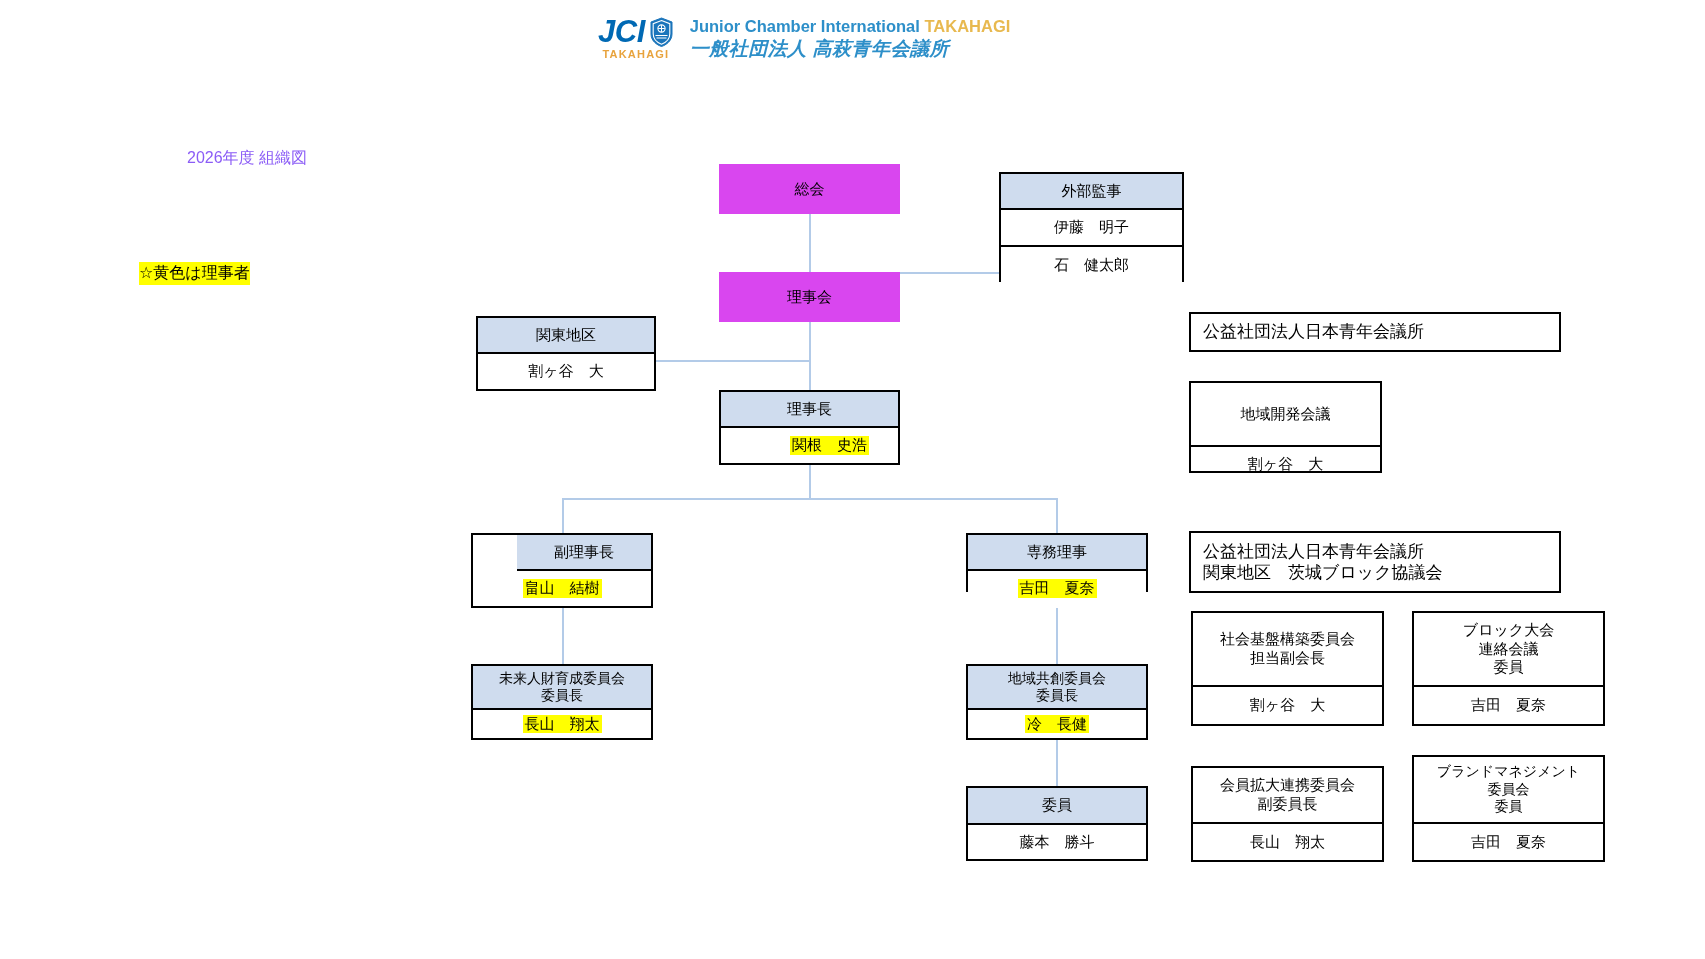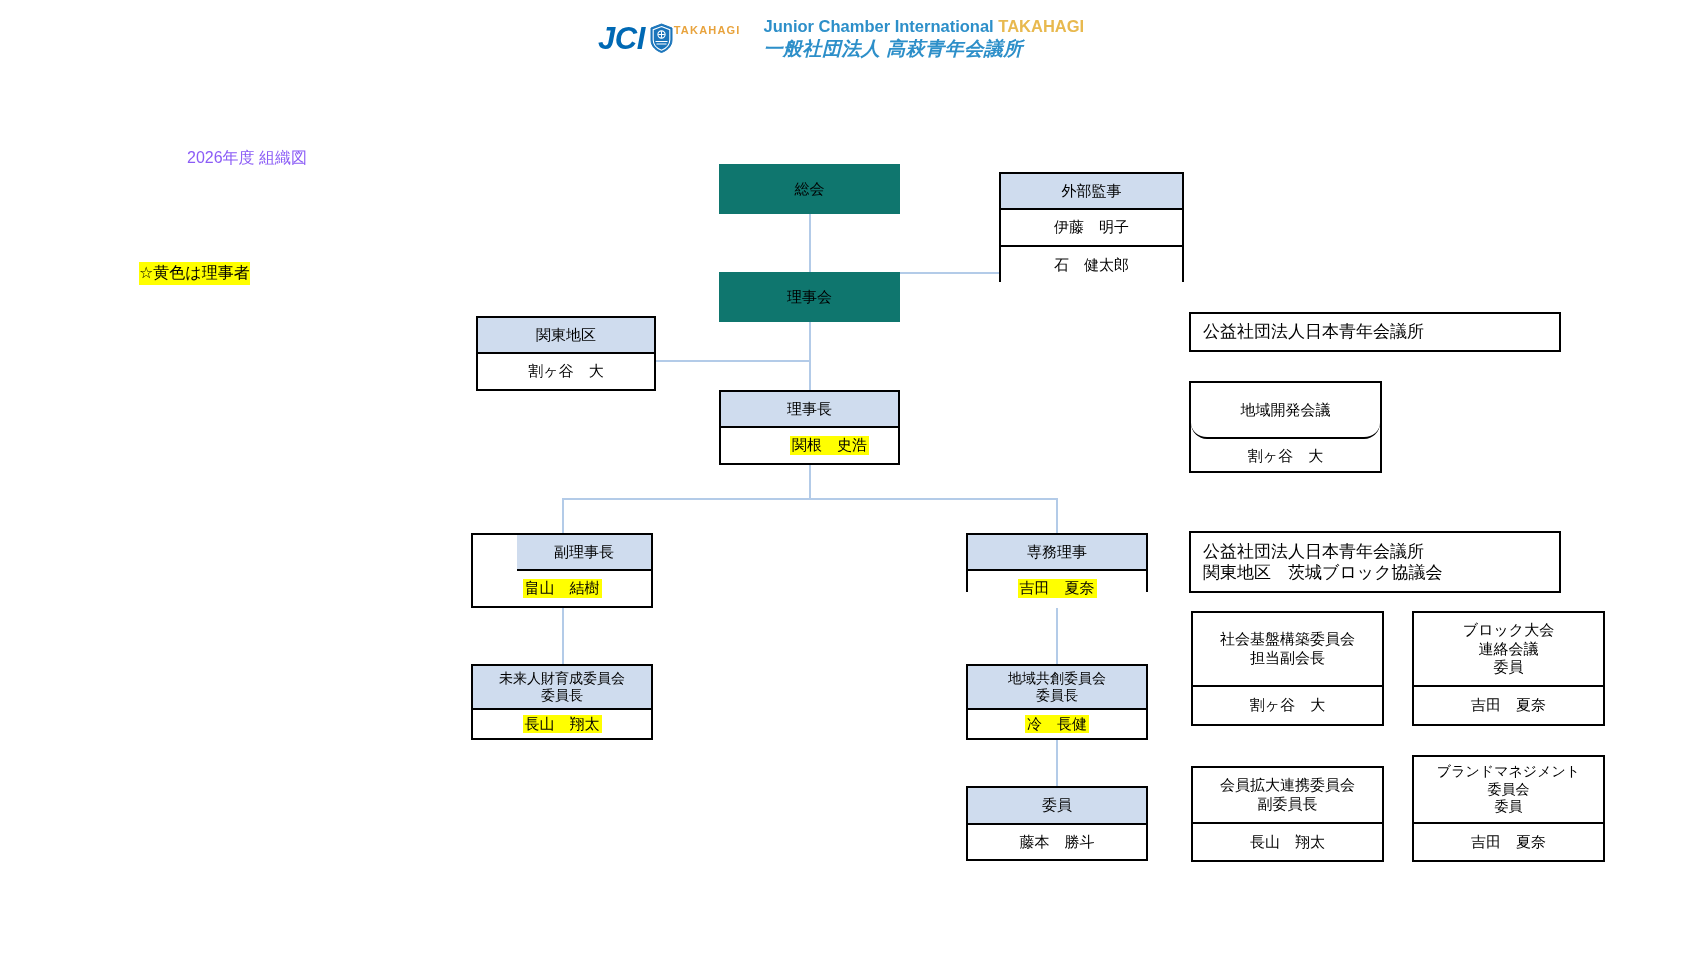--- a/index.html
+++ b/index.html
@@ -19,22 +19,22 @@
   #logo-header {
     position: absolute;
     left: 598px;
     top: 16px;
     display: flex;
     align-items: center;
     gap: 10px;
   }
   .jci-mark {
     display: flex;
-    flex-direction: row;
-    align-items: flex-start;
+    flex-direction: column;
+    align-items: center;
     line-height: 1;
   }
   .jci-mark-row {
     display: flex;
     align-items: center;
     gap: 4px;
   }
   .jci-letters {
     font-family: "Liberation Sans", "DejaVu Sans", sans-serif;
     font-size: 31px;
@@ -52,21 +52,21 @@
     font-size: 11px;
     font-weight: bold;
     color: #e8a33d;
     letter-spacing: 1.2px;
     margin-top: 2px;
   }
   .jci-text-block {
     display: flex;
     flex-direction: column;
     line-height: 1.25;
-    margin-left: 13px;
+    margin-left: 6px;
   }
   .jci-en {
     font-size: 16.5px;
     font-weight: bold;
     color: #2d8fc9;
     white-space: nowrap;
   }
   .jci-en .accent { color: #e8b94f; }
   .jci-jp {
     font-size: 19px;
@@ -125,21 +125,21 @@
   .node.plain {
     border: 2px solid #000;
   }
   .node.plain .cell {
     background: #ffffff;
   }
 
   
   .node.solid {
     border: none;
-    background: #0f766e;
+    background: #d946ef;
   }
   .node.solid .cell {
     background: transparent;
     border: none;
     height: 100%;
   }
 
   .hl {
     background: #ffff00;
     padding: 0 2px;
@@ -262,21 +262,21 @@
 <div class="node" style="left:966px; top:786px; width:182px; height:75px;">
   <div class="cell head" style="height:37px;">委員</div>
   <div class="cell name" style="height:34px;">藤本　勝斗</div>
 </div>
 
 <div class="node plain" style="left:1189px; top:312px; width:372px; height:40px;">
   <div class="cell" style="height:100%; font-size:17px; justify-content:flex-start; padding-left:12px;">公益社団法人日本青年会議所</div>
 </div>
 
 <div class="node" style="left:1189px; top:381px; width:193px; height:92px;">
-  <div class="cell" style="height:56px; border-bottom:2px solid #000;border-radius:16px;">地域開発会議</div>
+  <div class="cell" style="height:64px; border-bottom:2px solid #000;">地域開発会議</div>
   <div class="cell" style="height:34px;">割ヶ谷　大</div>
 </div>
 
 <div class="node plain" style="left:1189px; top:531px; width:372px; height:62px;">
   <div class="cell" style="height:100%; font-size:17px; justify-content:flex-start; align-items:center; padding-left:12px; text-align:left;">公益社団法人日本青年会議所
 関東地区　茨城ブロック協議会</div>
 </div>
 
 <div class="node" style="left:1191px; top:611px; width:193px; height:115px;">
   <div class="cell" style="height:74px; border-bottom:2px solid #000;">社会基盤構築委員会

